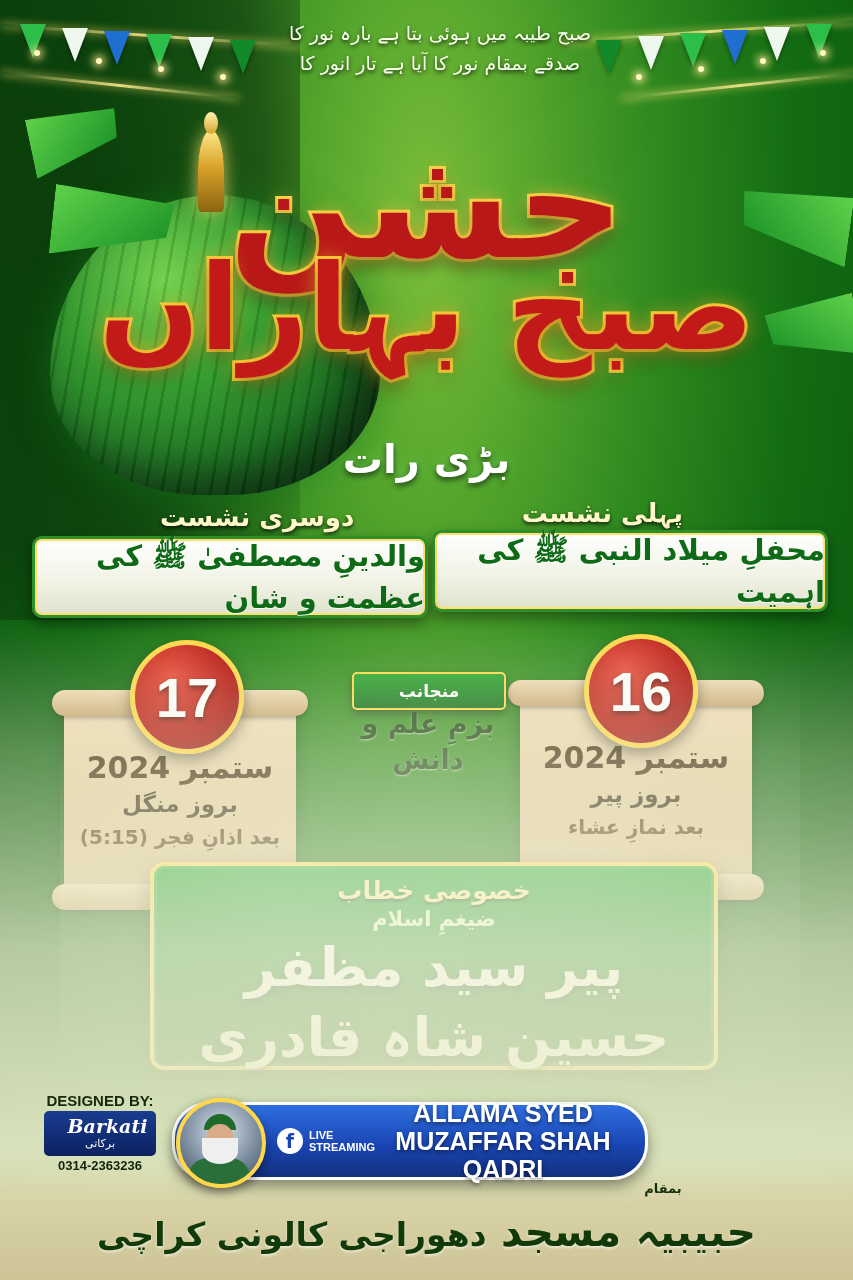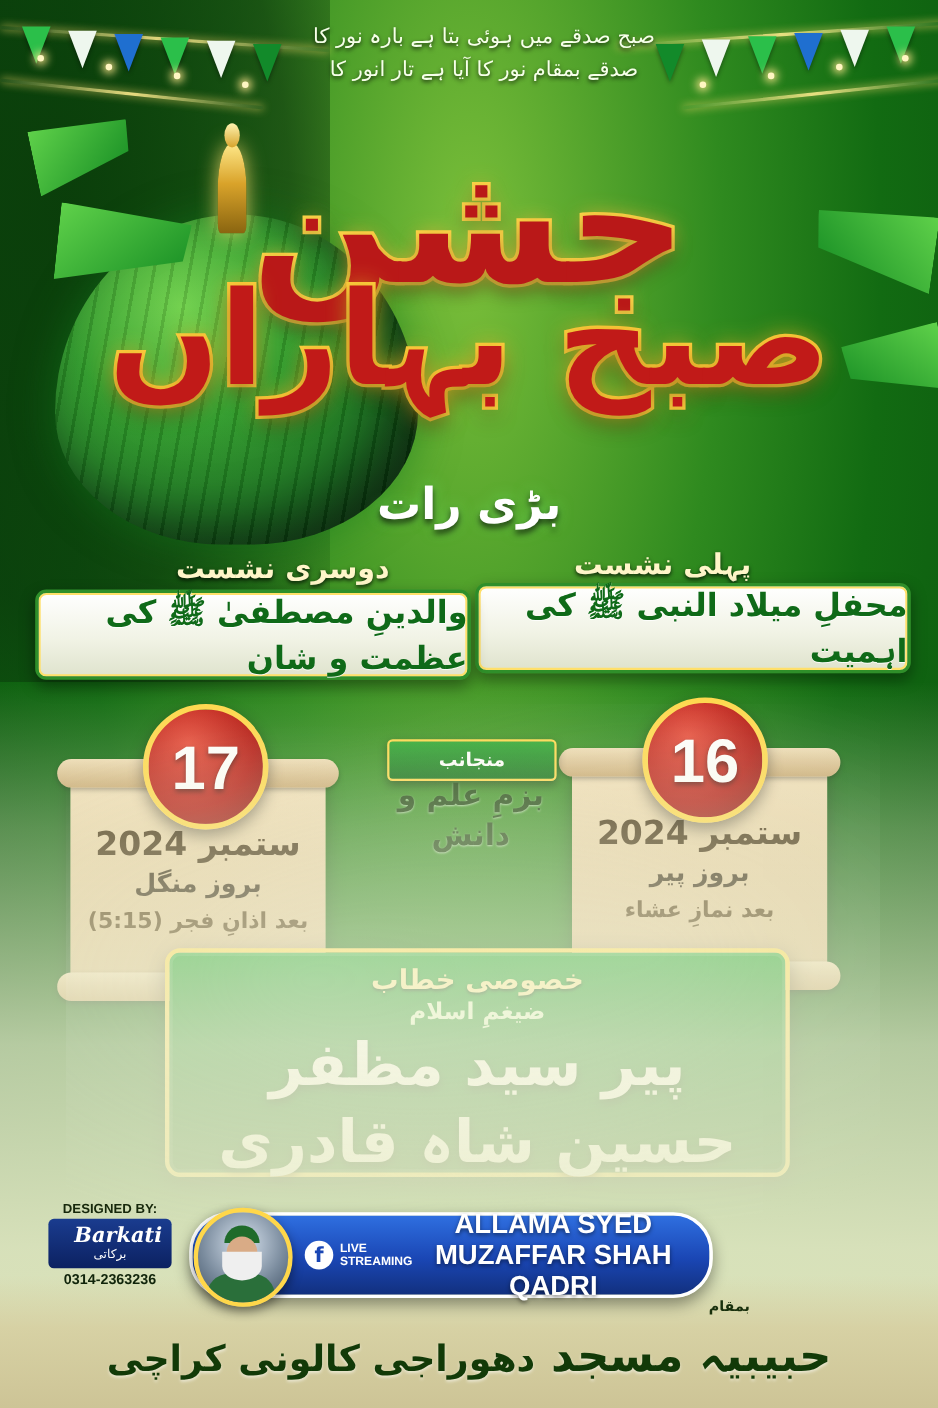--- a/index.html
+++ b/index.html
@@ -351,21 +351,21 @@
 
   
   .designer {
     position: absolute;
     left: 44px; top: 1092px;
     width: 112px;
     text-align: center;
   }
   .designer .dtitle {
     font-family: "Liberation Sans", sans-serif;
-    font-size: 12px;
+    font-size: 15px;
     font-weight: bold;
     color: #17280b;
   }
   .designer .dlogo {
     margin-top: 2px;
     background: linear-gradient(180deg, #1a3c8f, #0c2161);
     border-radius: 5px;
     padding: 4px 0 6px;
     color: #fff;
   }
@@ -544,21 +544,21 @@
     <div class="bulb" style="left:96px; top:58px;"></div>
     <div class="bulb" style="left:158px; top:66px;"></div>
     <div class="bulb" style="left:220px; top:74px;"></div>
     <div class="bulb" style="left:636px; top:74px;"></div>
     <div class="bulb" style="left:698px; top:66px;"></div>
     <div class="bulb" style="left:760px; top:58px;"></div>
     <div class="bulb" style="left:820px; top:50px;"></div>
   </div>
 
   <div class="couplet">
-    <div>صبح صدقے میں ہوئی بتا ہے بارہ نور کا</div>
+    <div>صبح طیبہ میں ہوئی بتا ہے بارہ نور کا</div>
     <div>صدقے بمقام نور کا آیا ہے تار انور کا</div>
   </div>
 
   <div class="main-title">
     <div class="t1">جشن</div>
     <div class="t2">صبح بہاراں</div>
   </div>
   <div class="subtitle-night">بڑی رات</div>
 
   <div class="sess-label" style="right:170px; top:498px;text-align:right;">پہلی نشست</div>

